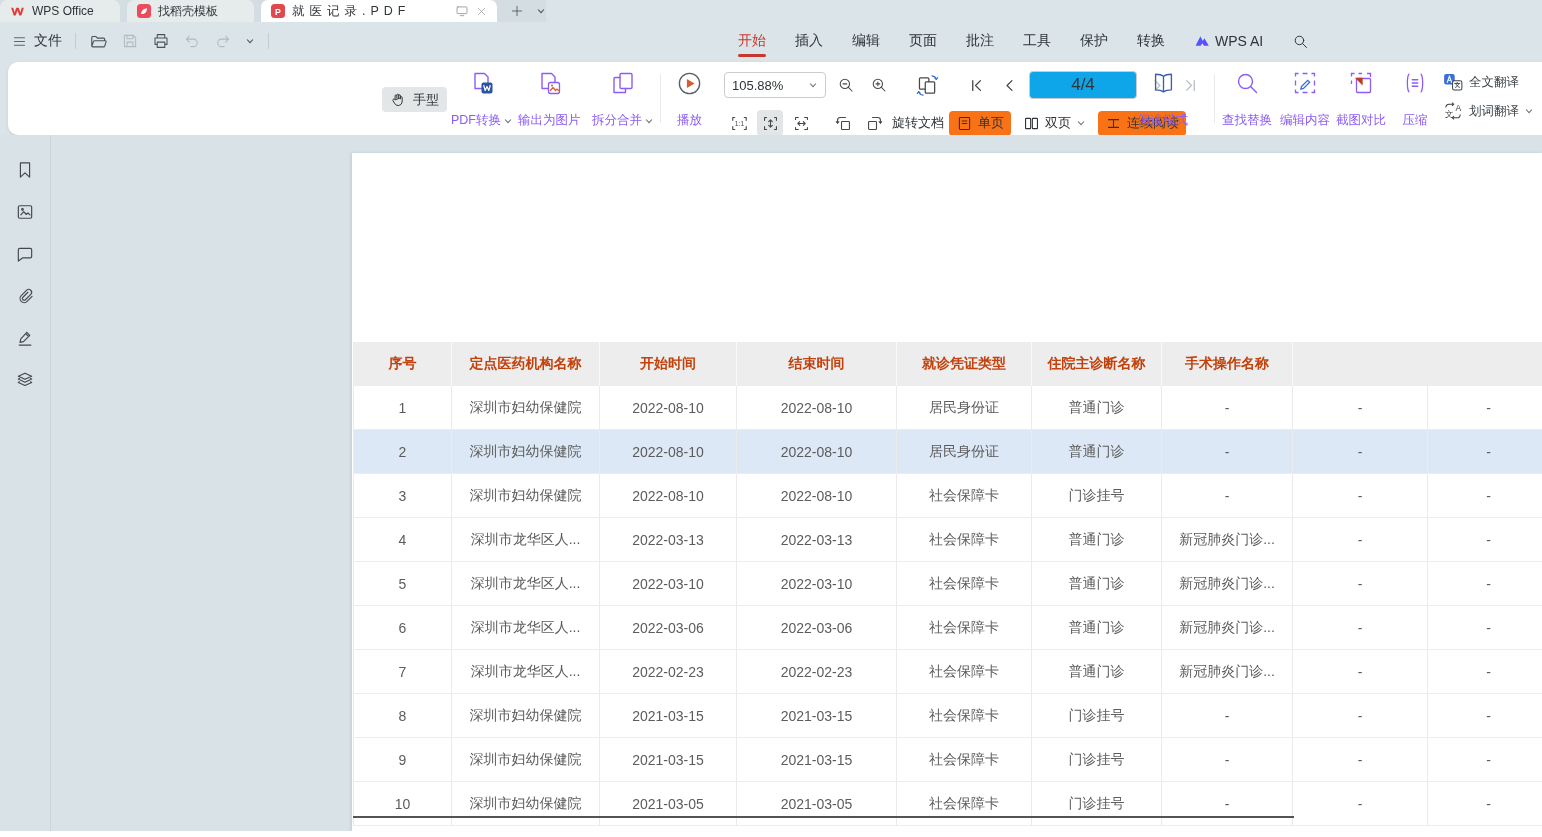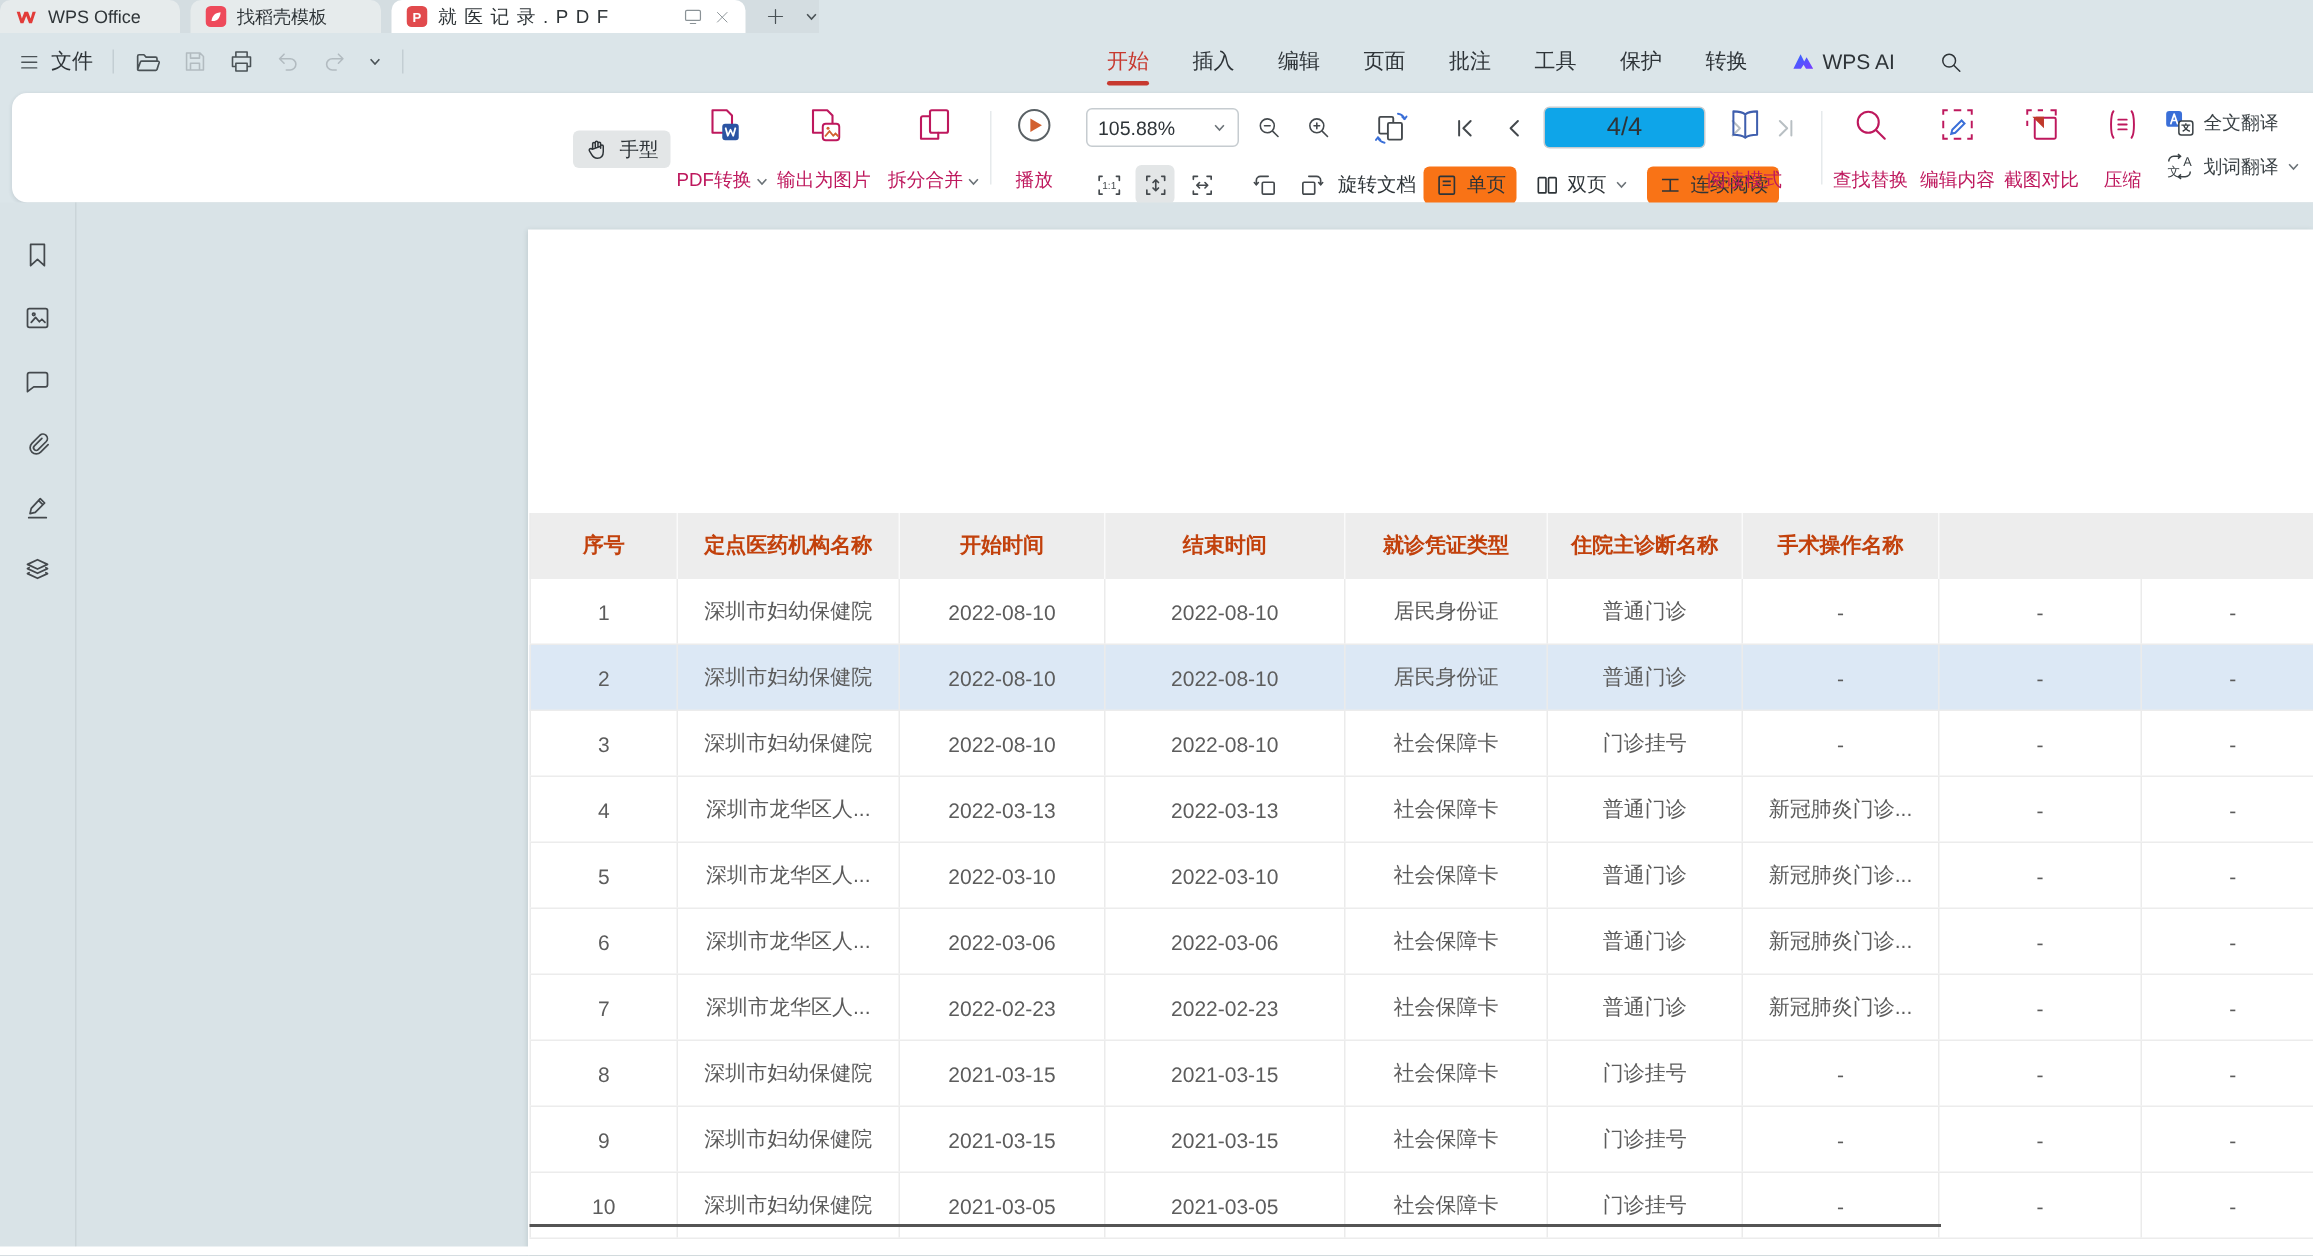--- a/index.html
+++ b/index.html
@@ -28,21 +28,21 @@
   .mi.active{color:#c7392f;}
   .mi.active::after{content:"";position:absolute;left:0;right:0;bottom:3px;height:3px;background:#c7392f;border-radius:2px;}
   .mi-ai{display:flex;align-items:center;gap:5px;}
   
   .ribbon{position:absolute;left:8px;top:62px;right:-12px;height:73px;background:#fff;border-radius:10px;
           box-shadow:0 1px 3px rgba(40,60,70,.14);}
   .rb-abs{position:absolute;}
   .smallbtn{display:flex;align-items:center;gap:6px;height:25px;padding:0 8px;border-radius:4px;font-size:13px;color:#2e3438;}
   .smallbtn.active{background:#e3e6e7;}
   .bigbtn{position:absolute;top:7px;height:59px;display:flex;flex-direction:column;align-items:center;
-          justify-content:space-between;padding:1px 2px;font-size:12.5px;color:#be185d;white-space:nowrap;}
+          justify-content:space-between;padding:1px 2px;font-size:12.5px;color:#8b5cf6;white-space:nowrap;}
   .bigbtn .bl{display:flex;align-items:center;gap:2px;}
   .vsep{position:absolute;top:12px;width:1px;height:49px;background:#e6eaec;}
   .rrow{position:absolute;display:flex;align-items:center;}
   .combo{width:86px;height:24px;border:1px solid #c6ccd0;border-radius:4px;display:flex;align-items:center;
          justify-content:space-between;padding:0 7px;font-size:13px;color:#2e3438;background:#fff;}
   .pagebox{width:102px;height:24px;border:1px solid #c6ccd0;border-radius:4px;text-align:center;font-size:17px;
            color:#2e3438;font-family:inherit;background:#0ea5e9;outline:none;}
   .icbtn{width:26px;height:26px;border-radius:4px;display:flex;align-items:center;justify-content:center;color:#44494d;}
   .icbtn.active{background:#e3e6e7;}
   .icbtn.dim{color:#b8bfc3;}

